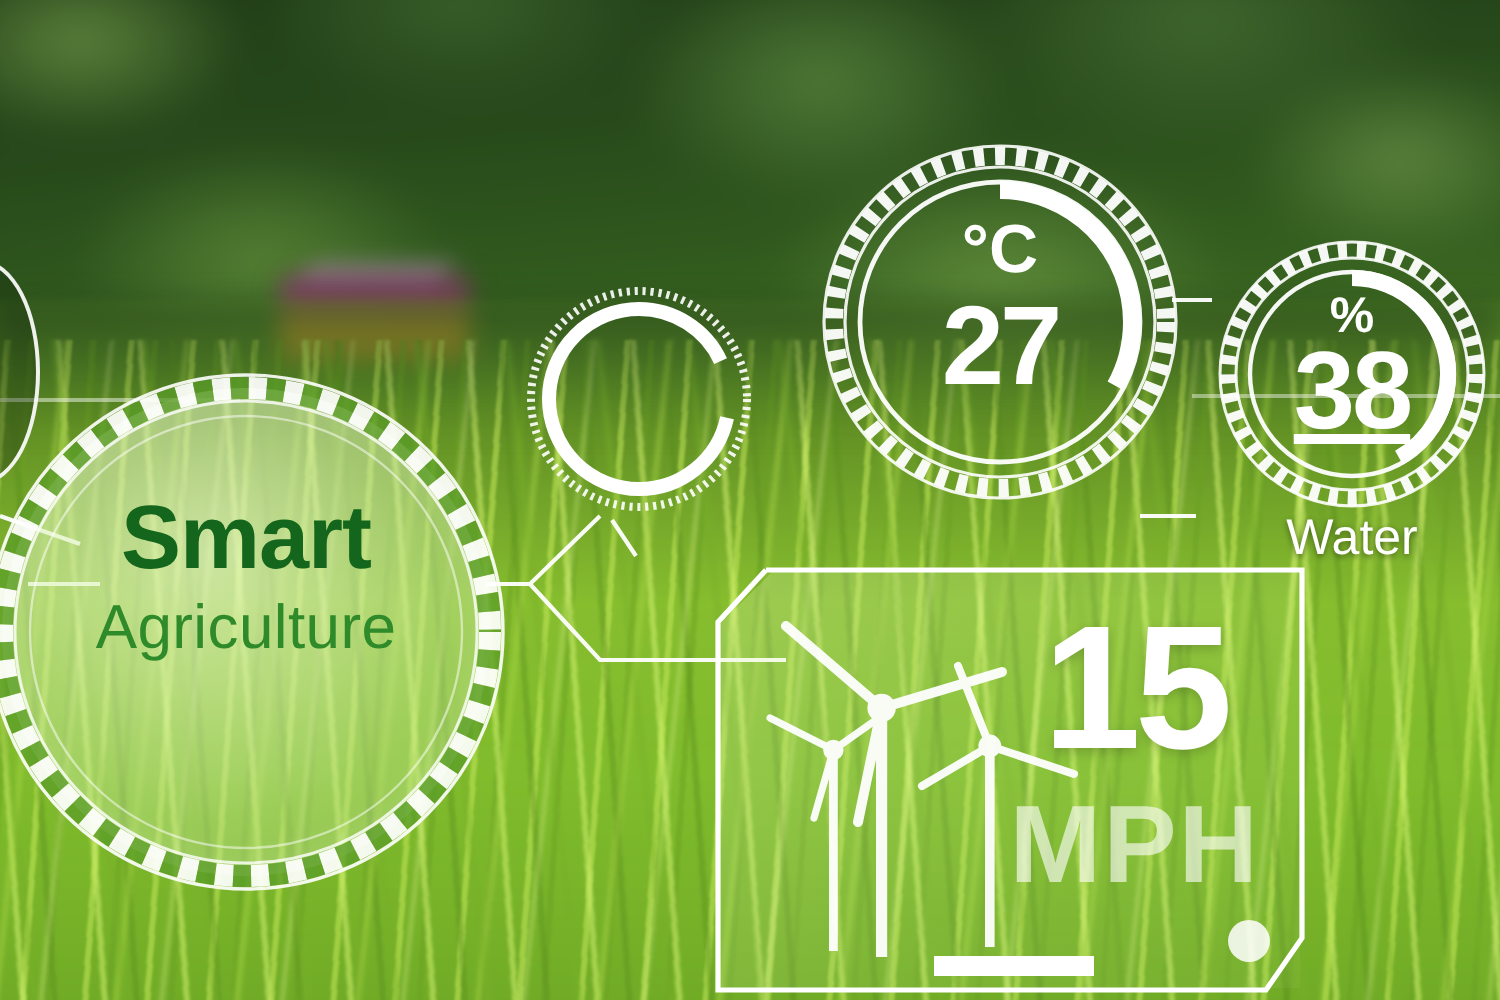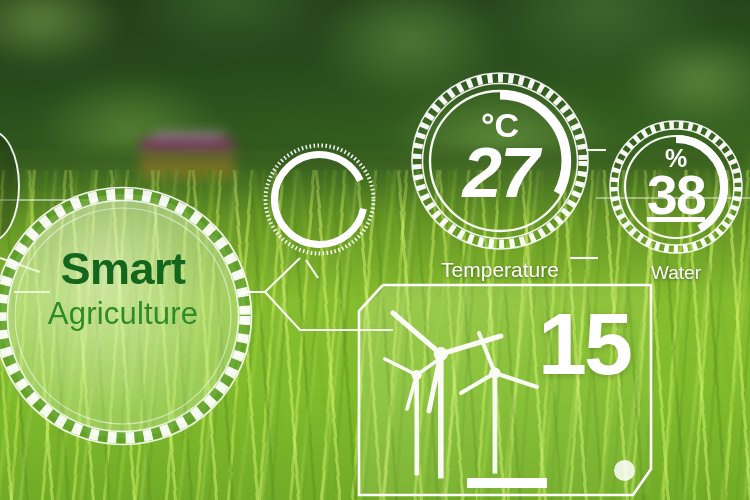--- a/index.html
+++ b/index.html
@@ -131,28 +131,28 @@
   }
 
   
   #gauge-pressure{left:263px;top:143px;width:113px;height:113px;}
   #gauge-pressure .g-unit{top:22px;font-size:29px;letter-spacing:-.3px;}
   #gauge-pressure .g-value{top:52px;font-size:37px;letter-spacing:-1px;}
 
   
   #gauge-temp{left:411px;top:72px;width:178px;height:178px;}
   #gauge-temp .g-unit{top:34px;font-size:34px;}
-  #gauge-temp .g-value{top:60px;font-size:71px;letter-spacing:-2px;line-height:82px;font-style:italic;}
+  #gauge-temp .g-value{top:60px;font-size:56px;letter-spacing:-2px;line-height:82px;}
   #gauge-temp .g-label{bottom:-32px;font-size:21px;}
 
   
   #gauge-water{left:609px;top:120px;width:134px;height:134px;}
   #gauge-water .g-unit{top:24px;font-size:25px;}
   #gauge-water .g-value{top:44px;font-size:55px;letter-spacing:-1.5px;line-height:62px;text-decoration:underline;}
-  #gauge-water .g-label{bottom:-30px;font-size:19px;}
+  #gauge-water .g-label{bottom:-30px;font-size:25px;}
 
   
   .wind{
     position:absolute;left:357px;top:283px;width:296px;height:214px;
   }
   .wind-fill{
     position:absolute;inset:3px;
     background:linear-gradient(135deg, rgba(225,245,185,.26), rgba(200,235,150,.13) 55%, rgba(185,225,135,.08));
     clip-path:polygon(26px 0,100% 0,100% 100%,100% 100%,34px 100%,0 100%,0 26px);
   }
@@ -253,21 +253,20 @@
       <circle cx="89" cy="89" r="83" fill="none" stroke="#ffffff" stroke-width="9" stroke-dasharray="5 5.5" opacity="0.95"></circle>
       <circle cx="89" cy="89" r="88" fill="none" stroke="#ffffff" stroke-width="1.6" opacity="0.9"></circle>
       <circle cx="89" cy="89" r="77.5" fill="none" stroke="#ffffff" stroke-width="1.6" opacity="0.9"></circle>
 
       <circle cx="89" cy="89" r="70" fill="none" stroke="#ffffff" stroke-width="2.4" opacity="0.95"></circle>
 
       <circle cx="89" cy="89" r="66" fill="none" stroke="#ffffff" stroke-width="9" stroke-dasharray="137 278" transform="rotate(-90 89 89)" stroke-linecap="butt"></circle>
     </svg>
     <div class="g-unit">°C</div>
     <div class="g-value">27</div>
-    <div class="g-label">Temperature</div>
   </div>
 
   <div class="gauge" id="gauge-water">
     <svg width="134" height="134" viewBox="0 0 134 134" style="position:absolute;inset:0;">
       <circle cx="67" cy="67" r="62" fill="none" stroke="#ffffff" stroke-width="8" stroke-dasharray="4.5 5" opacity="0.95"></circle>
       <circle cx="67" cy="67" r="66" fill="none" stroke="#ffffff" stroke-width="1.5" opacity="0.9"></circle>
       <circle cx="67" cy="67" r="58" fill="none" stroke="#ffffff" stroke-width="1.5" opacity="0.9"></circle>
       <circle cx="67" cy="67" r="51" fill="none" stroke="#ffffff" stroke-width="2.2" opacity="0.95"></circle>
 
       <circle cx="67" cy="67" r="48" fill="none" stroke="#ffffff" stroke-width="8" stroke-dasharray="126 176" transform="rotate(-90 67 67)" stroke-linecap="butt"></circle>
@@ -309,19 +308,20 @@
           <circle cx="137.9" cy="90" r="5.2" fill="#ffffff"></circle>
           <path d="M137.9 90 L122 50" stroke-width="4" stroke-linecap="round"></path>
           <path d="M137.9 90 L180 104" stroke-width="4" stroke-linecap="round"></path>
           <path d="M137.9 90 L104 110" stroke-width="4" stroke-linecap="round"></path>
         </g>
       </g>
     </svg>
 
     <div class="wind-value">
       <div class="wind-num">15</div>
+      <div class="wind-unit">MPH</div>
     </div>
 
     <div class="wind-bottombar"></div>
     <div class="wind-dot"></div>
   </div>
 
 </div>
 
 </body></html>

